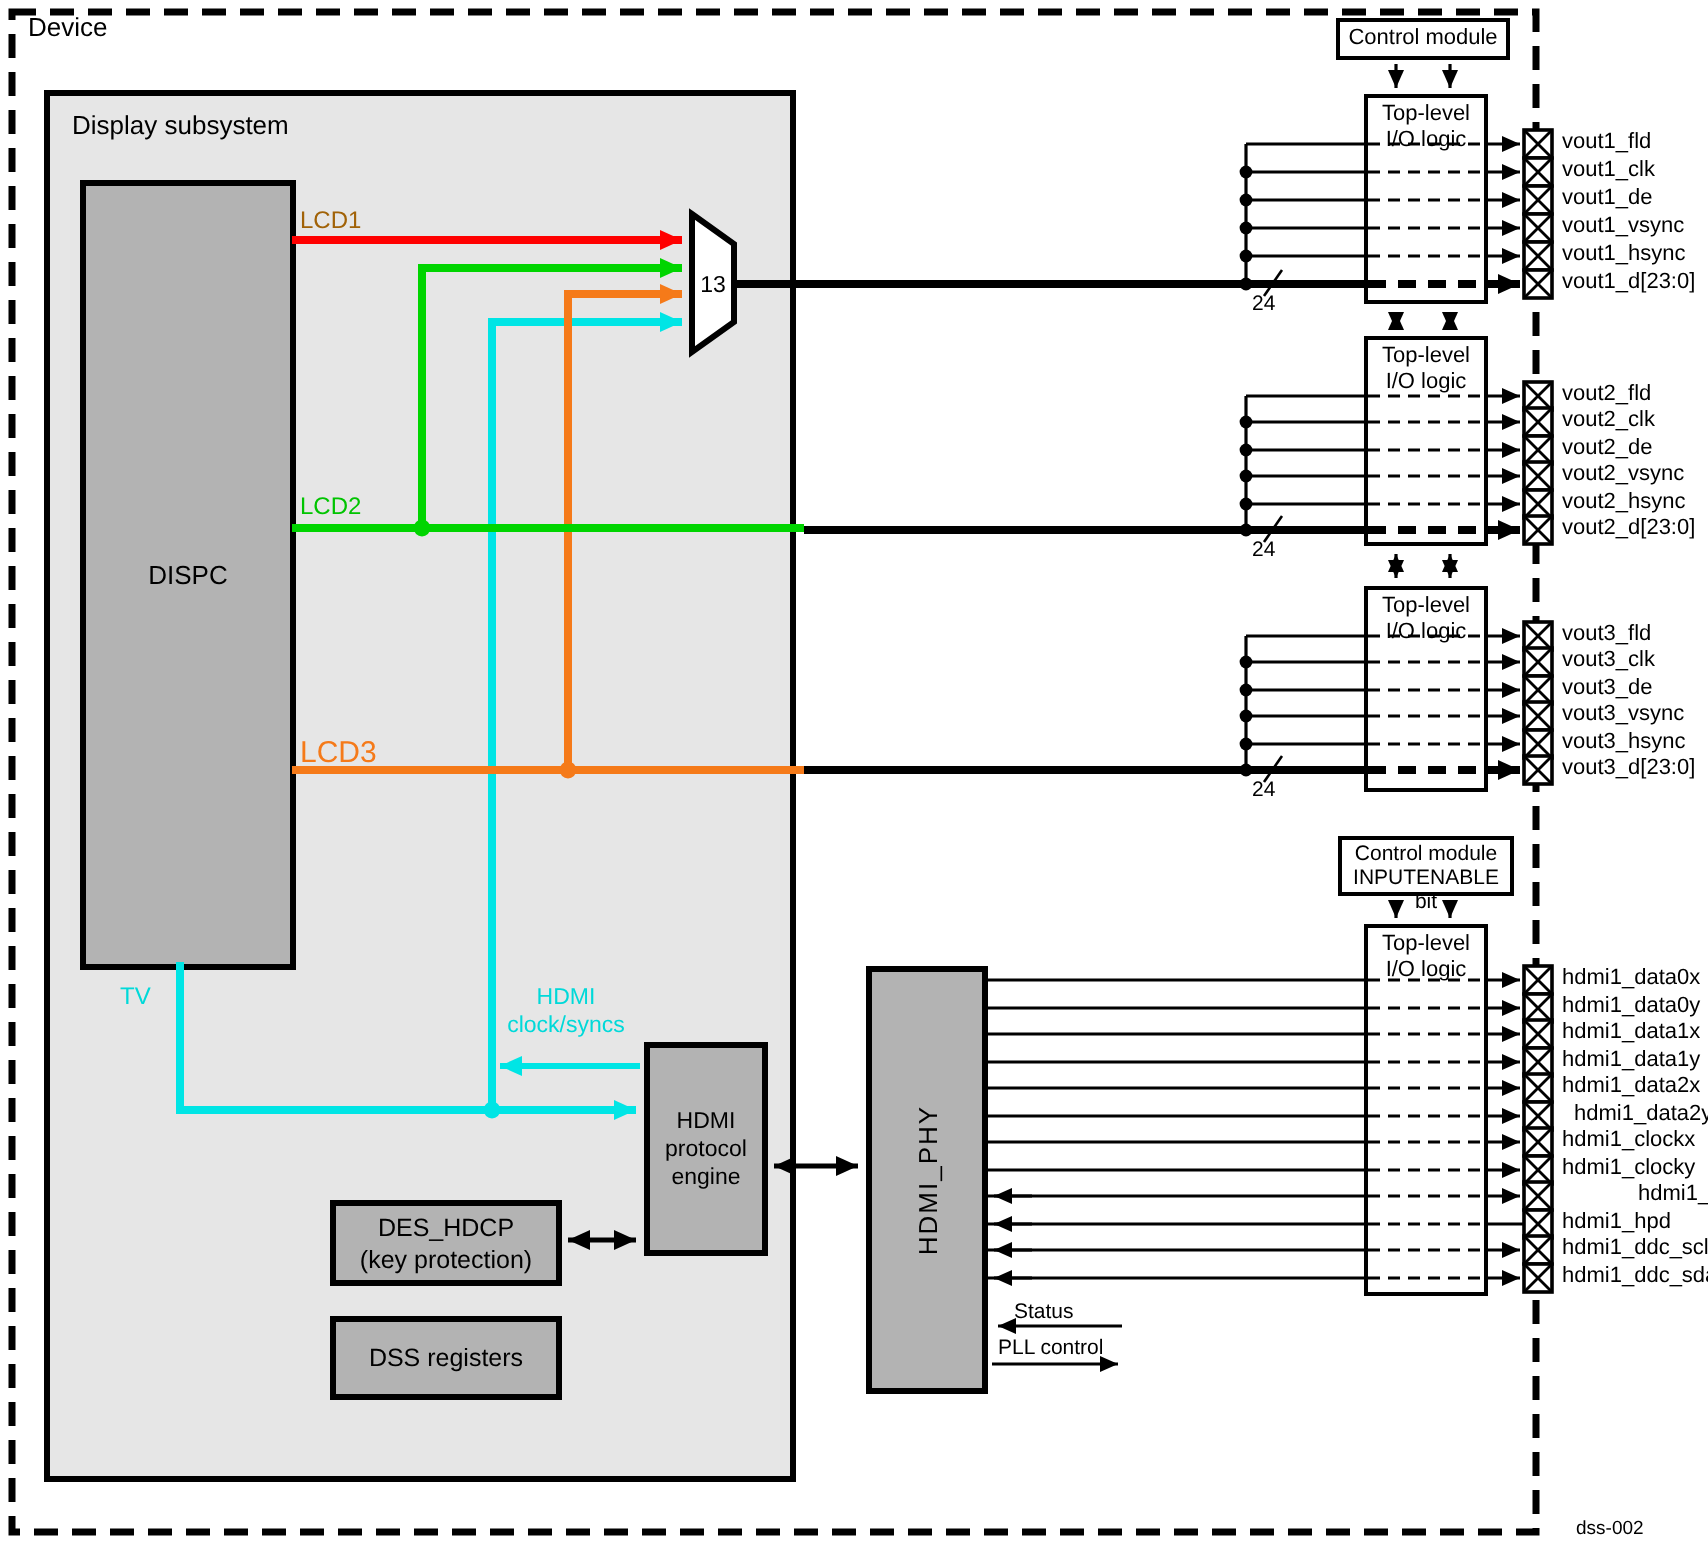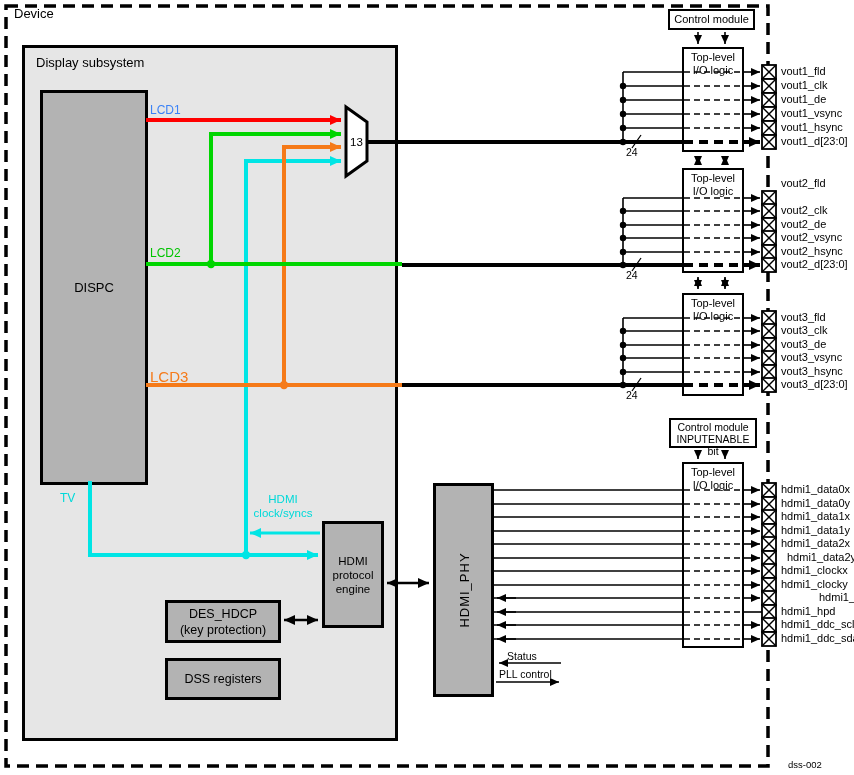--- a/index.html
+++ b/index.html
@@ -68,42 +68,42 @@
 
   <div class="box gray center-flex" style="left:165px;top:658px;width:116px;height:42px;font-size:12.5px;">
     <span>DSS registers</span>
   </div>
 
   <div class="box gray" style="left:433px;top:483px;width:61px;height:214px;">
     <span style="position:absolute;left:50%;top:50%;transform:translate(-50%,-50%) rotate(-90deg);font-size:13px;letter-spacing:1px;white-space:nowrap;">HDMI_PHY</span>
   </div>
 
 
-  <div class="lbl" style="left:150px;top:104px;font-size:12px;color:#3b82f6;">LCD1</div>
+  <div class="lbl" style="left:150px;top:104px;font-size:12px;color:#a16207;">LCD1</div>
   <div class="lbl" style="left:150px;top:247px;font-size:12px;color:#00c400;">LCD2</div>
   <div class="lbl" style="left:150px;top:368px;font-size:15px;color:#f57a19;">LCD3</div>
   <div class="lbl" style="left:60px;top:492px;font-size:12px;color:#00d9d9;">TV</div>
   <div class="abs" style="left:236px;top:492px;width:94px;text-align:center;color:#00d9d9;font-size:11.5px;line-height:14px;">
     <span style="display:block;">HDMI</span>
     <span style="display:block;">clock/syncs</span>
   </div>
   <div class="small" style="left:507px;top:650px;">Status</div>
   <div class="small" style="left:499px;top:668px;">PLL control</div>
 
   <div class="lbl" style="left:788px;top:760px;font-size:9.5px;">dss-002</div>
 
   <div id="gen">
       <div class="sig" style="left: 781px; top: 64px;">vout1_fld</div>
       <div class="sig" style="left: 781px; top: 78px;">vout1_clk</div>
       <div class="sig" style="left: 781px; top: 92px;">vout1_de</div>
       <div class="sig" style="left: 781px; top: 106px;">vout1_vsync</div>
       <div class="sig" style="left: 781px; top: 120px;">vout1_hsync</div>
       <div class="sig" style="left: 781px; top: 134px;">vout1_d[23:0]</div>
       <div class="small" style="left: 626px; top: 146px;">24</div>
-      <div class="sig" style="left: 781px; top: 176px;">vout2_fld</div>
+      <div class="sig" style="left: 781px; top: 190px;">vout2_fld</div>
       <div class="sig" style="left: 781px; top: 203px;">vout2_clk</div>
       <div class="sig" style="left: 781px; top: 217px;">vout2_de</div>
       <div class="sig" style="left: 781px; top: 230px;">vout2_vsync</div>
       <div class="sig" style="left: 781px; top: 244px;">vout2_hsync</div>
       <div class="sig" style="left: 781px; top: 257px;">vout2_d[23:0]</div>
       <div class="small" style="left: 626px; top: 269px;">24</div>
       <div class="sig" style="left: 781px; top: 310px;">vout3_fld</div>
       <div class="sig" style="left: 781px; top: 323px;">vout3_clk</div>
       <div class="sig" style="left: 781px; top: 337px;">vout3_de</div>
       <div class="sig" style="left: 781px; top: 350px;">vout3_vsync</div>

